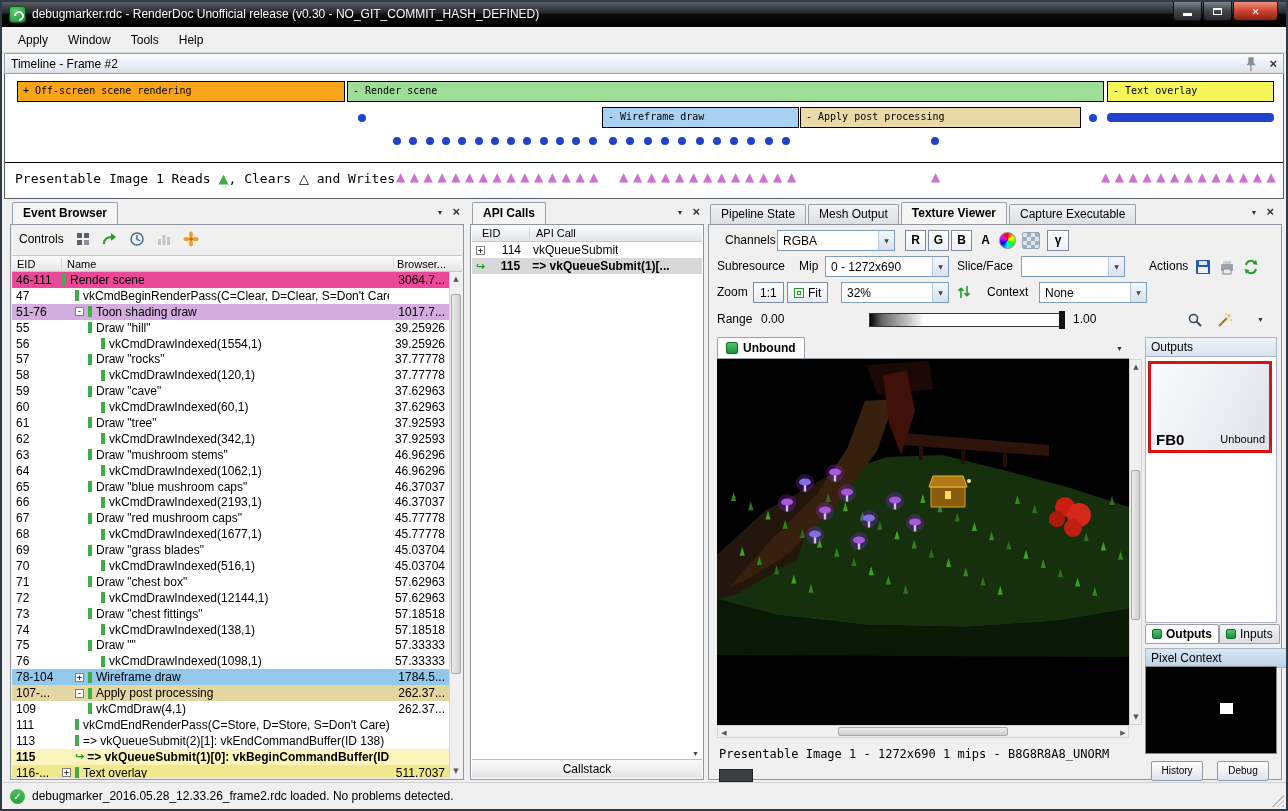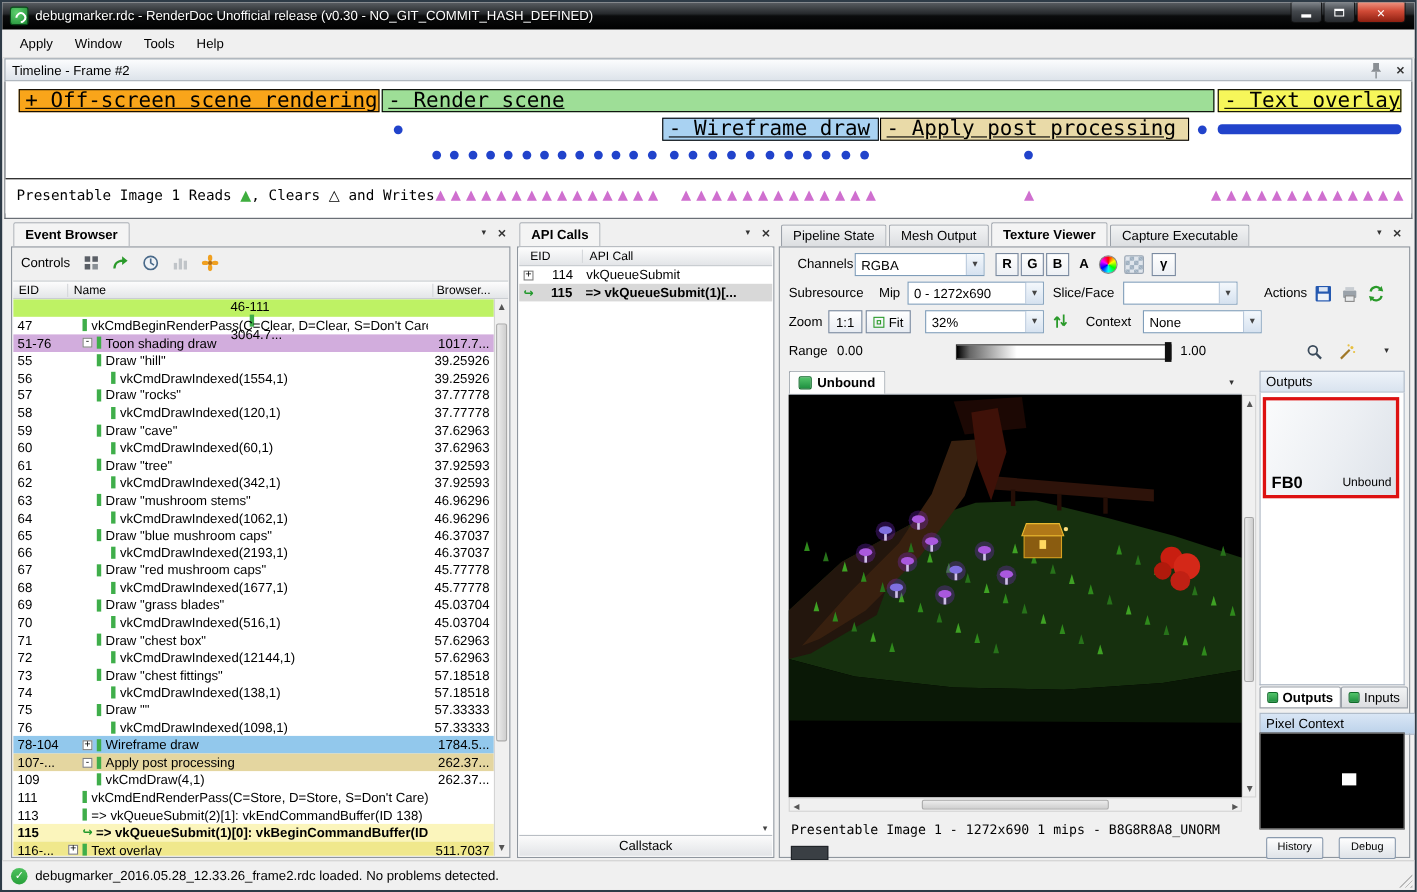--- a/index.html
+++ b/index.html
@@ -17,21 +17,21 @@
 .glyph-max{width:9px;height:7px;border:1px solid #fff;border-top-width:2px;}
 
 .menubar{position:absolute;left:0;top:25px;width:100%;height:26px;background:#f0f0f0;border-bottom:1px solid #d9d9d9;display:flex;align-items:center;padding-left:6px;}
 .menu-item{padding:4px 10px;}
 
 .tl-panel{position:absolute;left:2px;top:51px;width:1280px;height:146px;}
 .tl-header{height:21px;background:linear-gradient(#fcfdfe,#dde3ea);border:1px solid #99a3ad;display:flex;align-items:center;padding:0 6px;font-size:12px;}
 .tl-hicons{margin-left:auto;display:flex;align-items:center;gap:10px;}
 .xicon{font-size:13px;font-weight:bold;color:#333;line-height:10px;}
 .tl-body{position:absolute;left:0;top:21px;right:0;bottom:0;background:#fff;border:1px solid #5a6068;border-top:none;}
-.tl-bar{position:absolute;height:21px;border:1px solid #000;font-family:"DejaVu Sans Mono","Liberation Mono",monospace;font-size:19px;line-height:18px;padding-left:5px;white-space:nowrap;overflow:hidden;text-decoration:underline;}
+.tl-bar{position:absolute;height:21px;border:1px solid #000;font-family:"DejaVu Sans Mono","Liberation Mono",monospace;font-size:10px;line-height:18px;padding-left:5px;white-space:nowrap;overflow:hidden;}
 .tl-dot{position:absolute;width:8px;height:8px;border-radius:50%;}
 .tl-line{position:absolute;height:9px;border-radius:4px;}
 .tl-markers{position:absolute;left:0;right:0;top:88px;height:32px;border-top:1px solid #000;font-family:"DejaVu Sans Mono","Liberation Mono",monospace;font-size:13px;background:#fff;}
 .tl-markers .txt{position:absolute;top:8px;left:10px;white-space:nowrap;}
 .tri{position:absolute;top:7px;font-size:12px;font-family:"DejaVu Sans",sans-serif;}
 .tri-inline{font-family:"DejaVu Sans",sans-serif;}
 .tri-inline.green{color:#3fae3f;}
 
 .panel{position:absolute;}
 .tabbar{position:absolute;top:0;left:0;right:0;height:22px;display:flex;align-items:flex-end;padding-left:2px;}
@@ -49,21 +49,21 @@
 .h-name{flex:1;padding-left:5px;}
 .h-dur{width:69px;text-align:right;padding-right:16px;border-left:1px solid #d5d8db;flex:none;}
 .eb-rows{position:absolute;left:0;top:17px;right:13px;bottom:0;overflow:hidden;}
 .ev-row{display:flex;align-items:center;height:15.9px;white-space:nowrap;font-size:12px;}
 .ev-eid{width:50px;padding-left:4px;flex:none;overflow:hidden;}
 .exp{width:9px;height:9px;border:1px solid #7f7f7f;background:#fff;font-size:9px;line-height:7px;text-align:center;flex:none;margin-right:4px;font-family:"DejaVu Sans Mono",monospace;}
 .dbar{width:4px;height:11px;background:#3fae4a;flex:none;margin-right:4px;}
 .ev-flow{color:#22992c;font-family:"DejaVu Sans",sans-serif;font-size:11px;margin-right:3px;font-weight:bold;}
 .ev-name{flex:1;overflow:hidden;}
 .ev-dur{width:60px;text-align:right;padding-right:4px;flex:none;}
-.bg-green{background:#bef264;flex-direction:column;}
+.bg-green{background:#ec4899;}
 .bg-purple{background:#d2addd;}
 .bg-blue{background:#92c8ec;}
 .bg-tan{background:#e4d6a0;}
 .bg-yellow{background:#fbf5bc;}
 .bg-gold{background:#f0e88c;}
 .vscroll{position:absolute;right:0;top:17px;bottom:0;width:13px;background:#f0f0f0;border-left:1px solid #d4d4d4;}
 .vscroll .thumb{position:absolute;left:1px;right:1px;top:22px;height:380px;background:linear-gradient(90deg,#ececec,#cfcfcf);border:1px solid #a8a8a8;border-radius:2px;}
 .sarrow{position:absolute;left:0;width:12px;height:14px;font-size:7px;color:#555;text-align:center;line-height:14px;font-family:"DejaVu Sans",sans-serif;}
 
 .api-grid{position:absolute;left:1px;right:1px;top:0;bottom:20px;background:#fff;}

